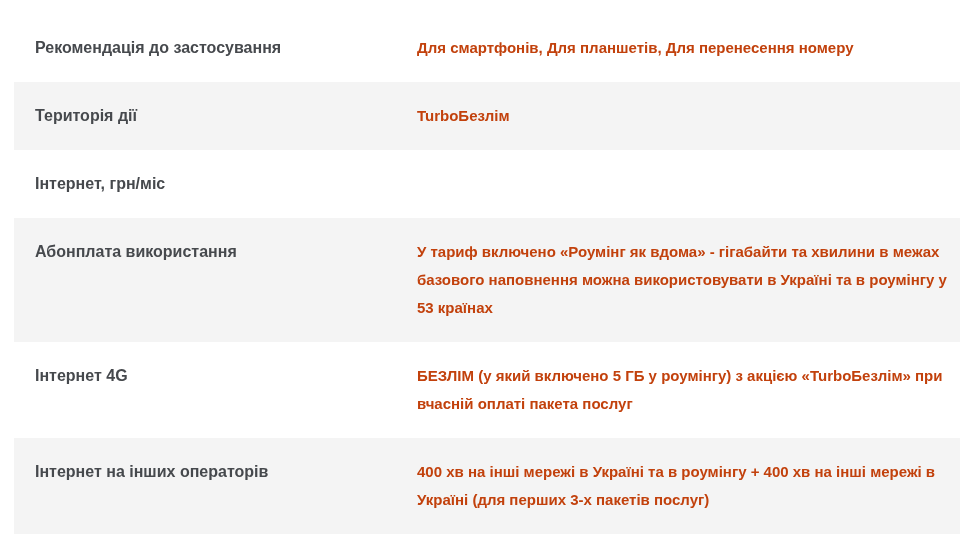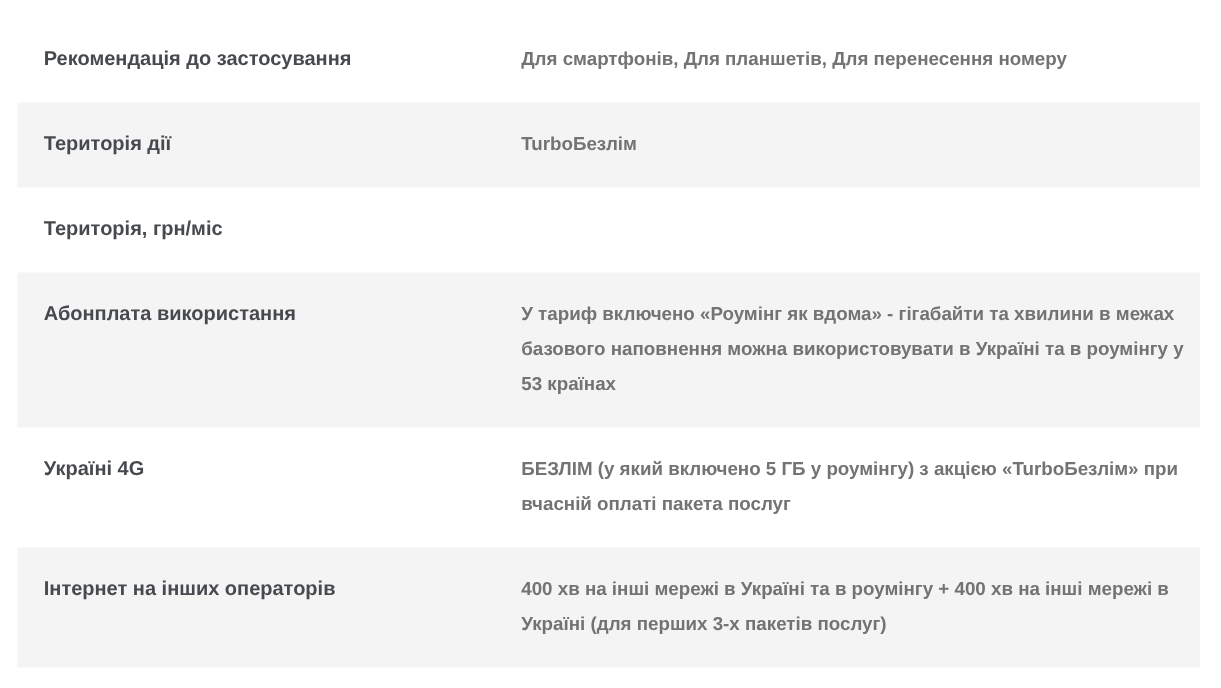--- a/index.html
+++ b/index.html
@@ -31,49 +31,49 @@
     font-size: 16px;
     font-weight: 700;
     color: #46494d;
   }
   .cell.value {
     flex: 0 1 auto;
     max-width: 540px;
     padding-right: 10px;
     font-size: 15px;
     font-weight: 700;
-    color: #737373;
+    color: #c2410c;
   }
 </style>
 </head>
 <body>
 
 <div class="spec-table">
 
   <div class="row">
     <div class="cell label">Рекомендація до застосування</div>
     <div class="cell value">Для смартфонів, Для планшетів, Для перенесення номеру</div>
   </div>
 
   <div class="row alt">
     <div class="cell label">Територія дії</div>
     <div class="cell value">TurboБезлім</div>
   </div>
 
   <div class="row">
-    <div class="cell label">Територія, грн/міс</div>
+    <div class="cell label">Інтернет, грн/міс</div>
   </div>
 
   <div class="row alt">
     <div class="cell label">Абонплата використання</div>
     <div class="cell value">У тариф включено «Роумінг як вдома» - гігабайти та хвилини в межах базового наповнення можна використовувати в Україні та в роумінгу у 53 країнах</div>
   </div>
 
   <div class="row">
-    <div class="cell label">Україні 4G</div>
+    <div class="cell label">Інтернет 4G</div>
     <div class="cell value">БЕЗЛІМ (у який включено 5 ГБ у роумінгу) з акцією «TurboБезлім» при вчасній оплаті пакета послуг</div>
   </div>
 
   <div class="row alt">
     <div class="cell label">Інтернет на інших операторів</div>
     <div class="cell value">400 хв на інші мережі в Україні та в роумінгу + 400 хв на інші мережі в Україні (для перших 3-х пакетів послуг)</div>
   </div>
 
 </div>
 

